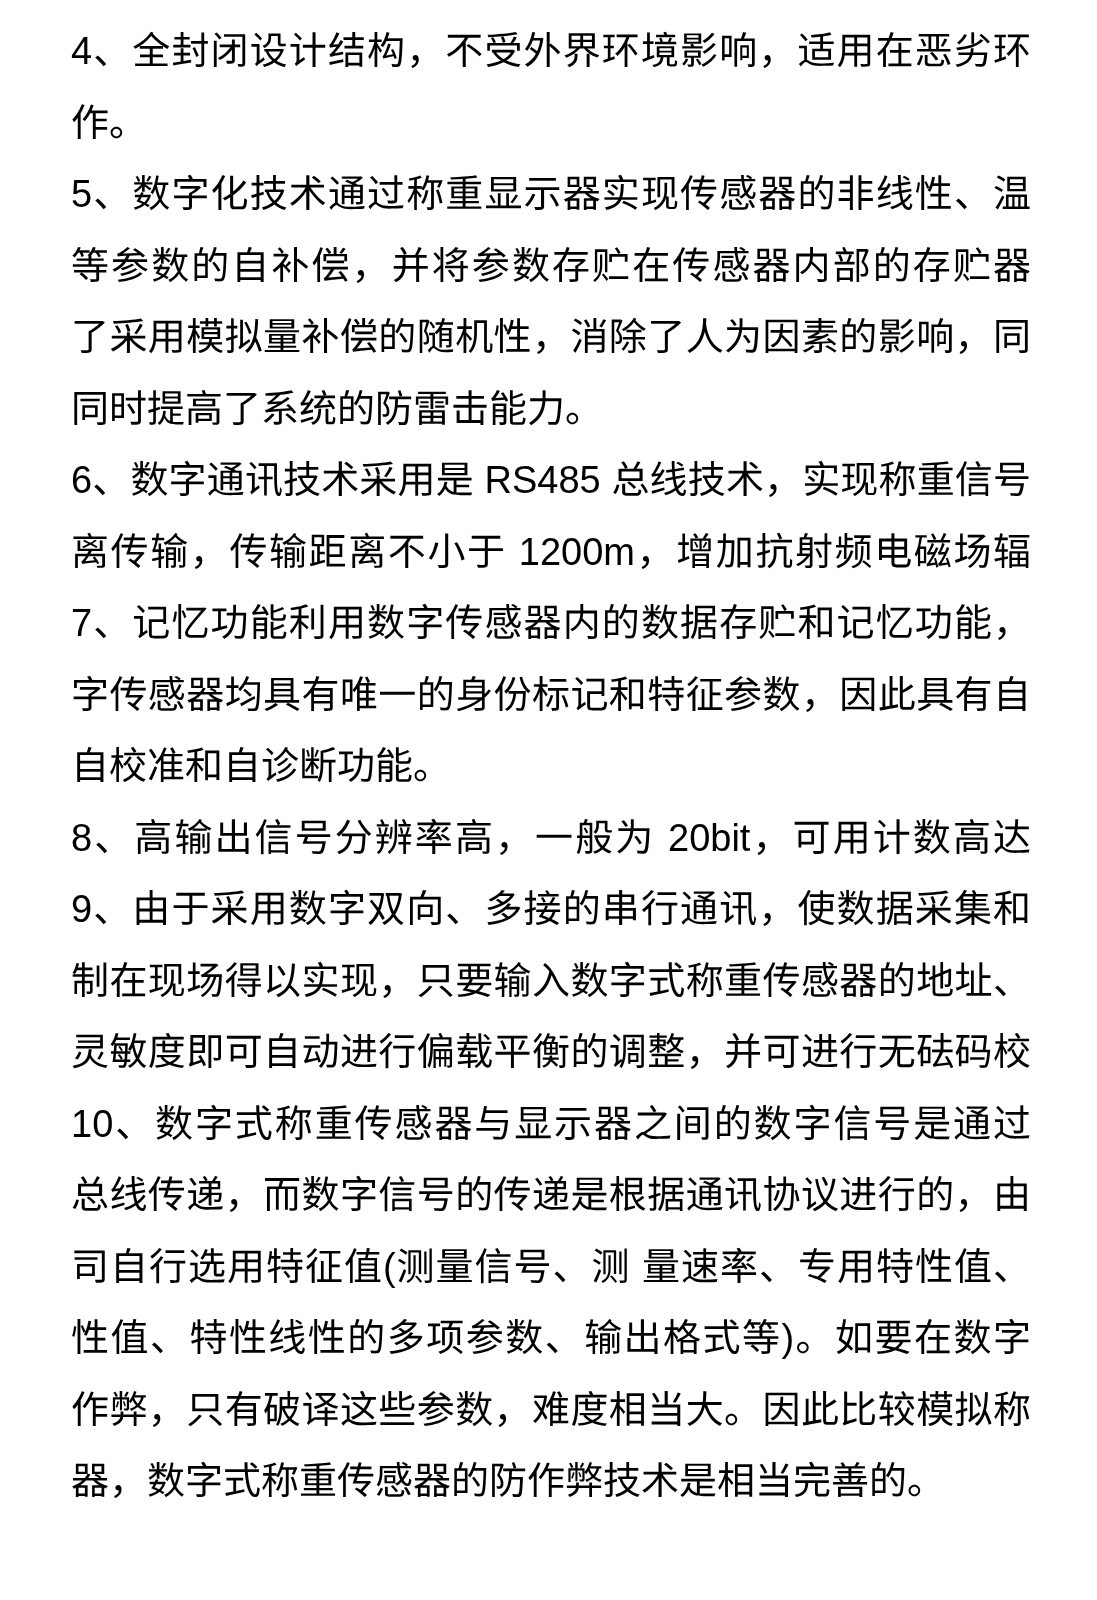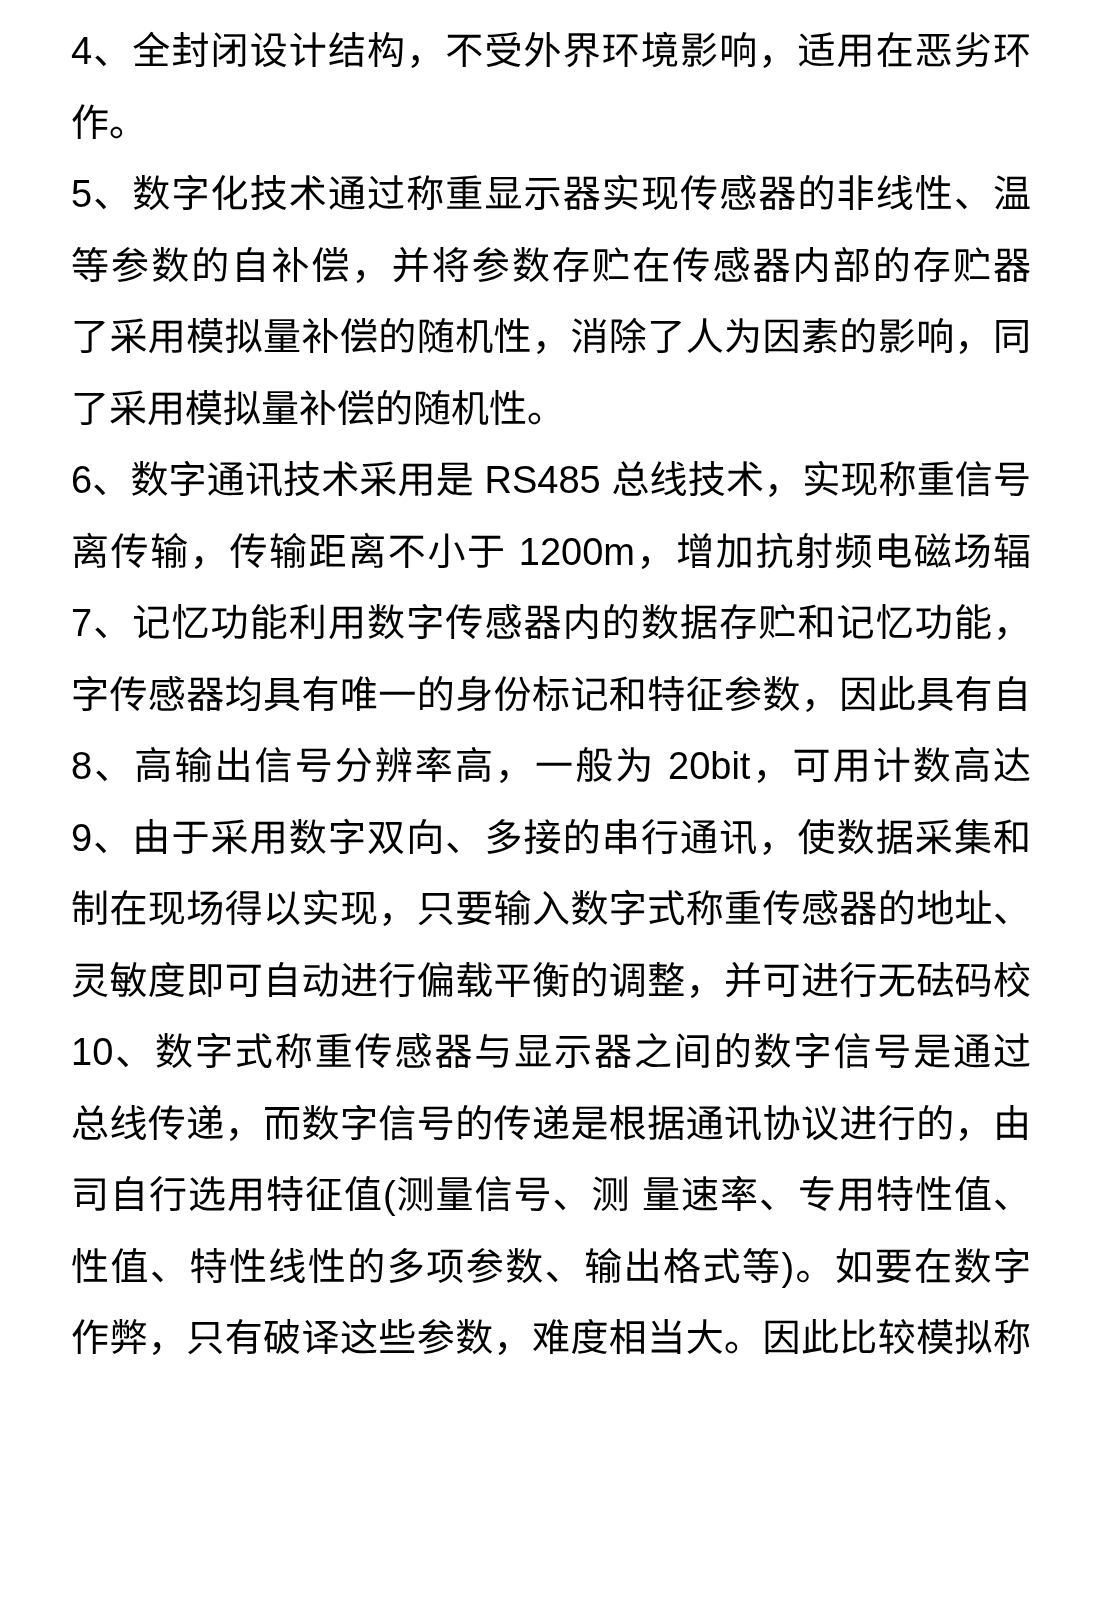--- a/index.html
+++ b/index.html
@@ -47,39 +47,41 @@
 <div class="page">
   <div class="doc-body">
       <div class="paragraph">
         <div class="line">4、全封闭设计结构，不受外界环境影响，适用在恶劣环境下工</div>
         <div class="line final">作。</div>
       </div>
       <div class="paragraph">
         <div class="line">5、数字化技术通过称重显示器实现传感器的非线性、温度性能</div>
         <div class="line">等参数的自补偿，并将参数存贮在传感器内部的存贮器内，克服</div>
         <div class="line">了采用模拟量补偿的随机性，消除了人为因素的影响，同时大大</div>
-        <div class="line final">了采用模拟量补偿的随机性。</div>
+        <div class="line final">同时提高了系统的防雷击能力。</div>
       </div>
       <div class="paragraph">
         <div class="line">6、数字通讯技术采用是 RS485 总线技术，实现称重信号的远距</div>
         <div class="line">离传输，传输距离不小于 1200m，增加抗射频电磁场辐射等干</div>
       </div>
       <div class="paragraph">
         <div class="line">7、记忆功能利用数字传感器内的数据存贮和记忆功能，每只数</div>
         <div class="line">字传感器均具有唯一的身份标记和特征参数，因此具有自适应、</div>
+        <div class="line final">自校准和自诊断功能。</div>
       </div>
       <div class="paragraph">
         <div class="line final">8、高输出信号分辨率高，一般为 20bit，可用计数高达 1000000。</div>
       </div>
       <div class="paragraph">
         <div class="line">9、由于采用数字双向、多接的串行通讯，使数据采集和数据控</div>
         <div class="line">制在现场得以实现，只要输入数字式称重传感器的地址、秤量和</div>
         <div class="line final">灵敏度即可自动进行偏载平衡的调整，并可进行无砝码校准。</div>
       </div>
       <div class="paragraph">
         <div class="line">10、数字式称重传感器与显示器之间的数字信号是通过 RS485</div>
         <div class="line">总线传递，而数字信号的传递是根据通讯协议进行的，由我们公</div>
         <div class="line">司自行选用特征值(测量信号、测 量速率、专用特性值、标准特</div>
         <div class="line">性值、特性线性的多项参数、输出格式等)。如要在数字通信中</div>
         <div class="line">作弊，只有破译这些参数，难度相当大。因此比较模拟称重传感</div>
+        <div class="line final">器，数字式称重传感器的防作弊技术是相当完善的。</div>
       </div>
     </div>
 </div>
 
 </body></html>

